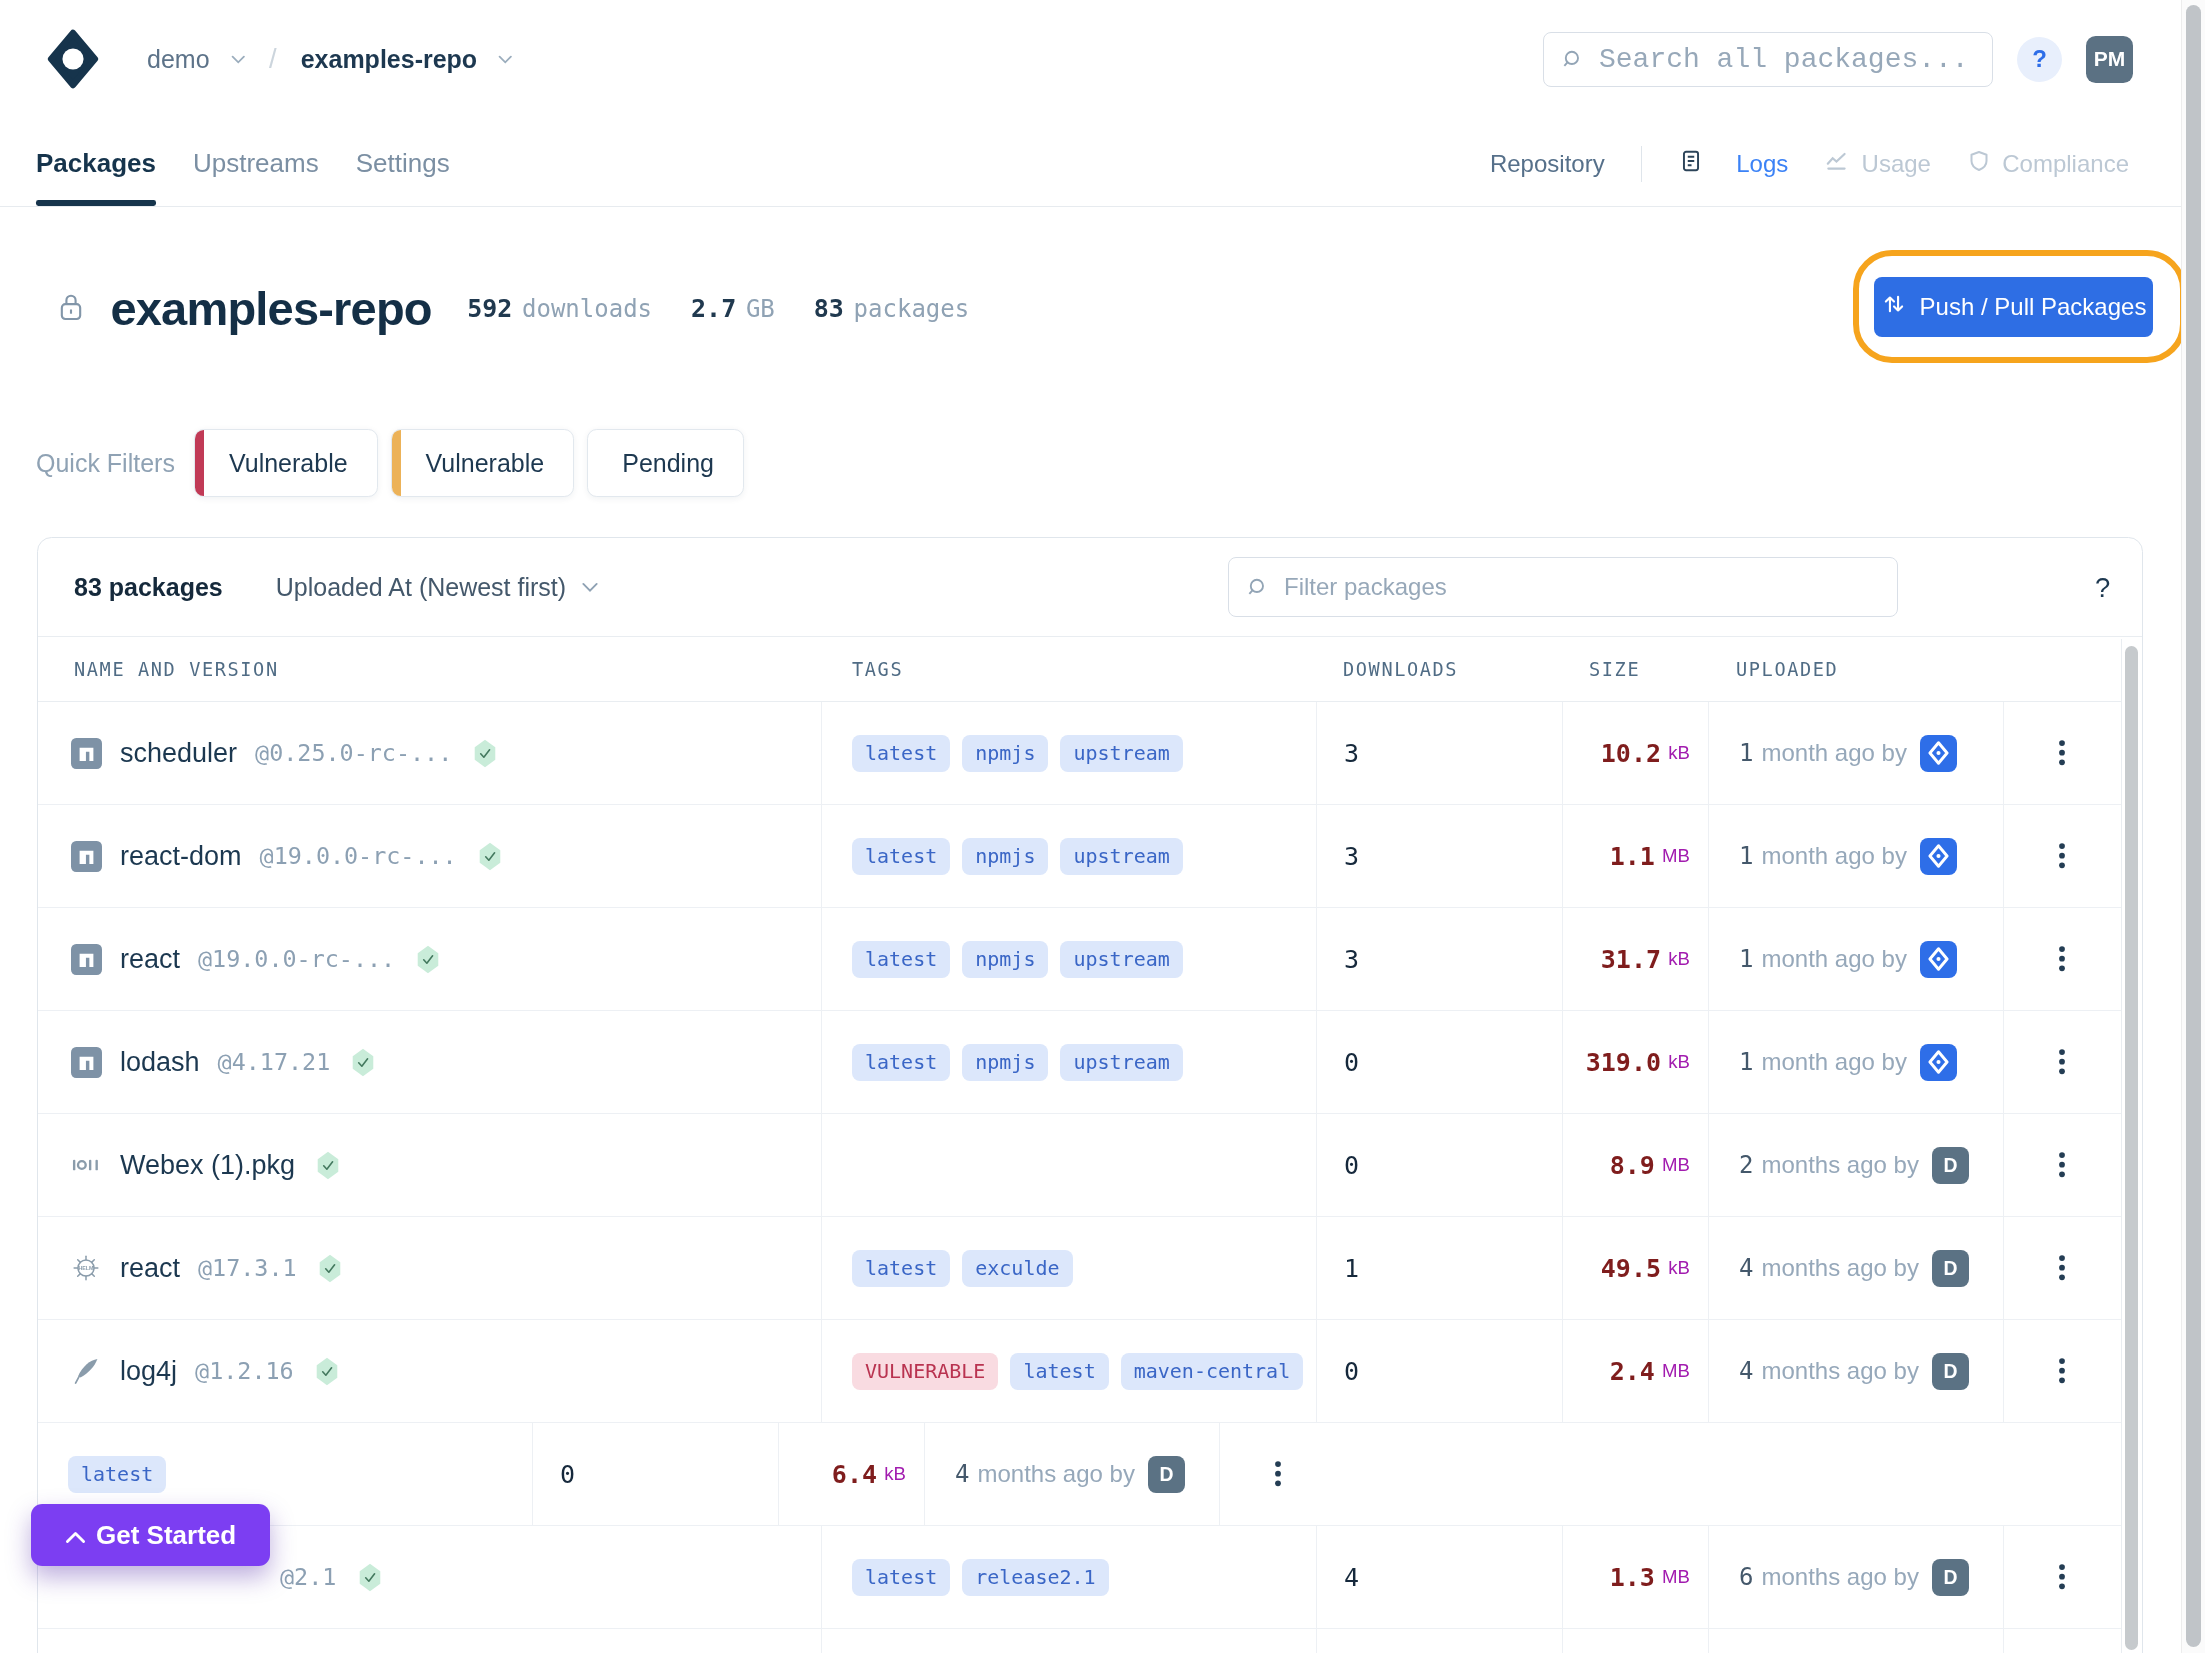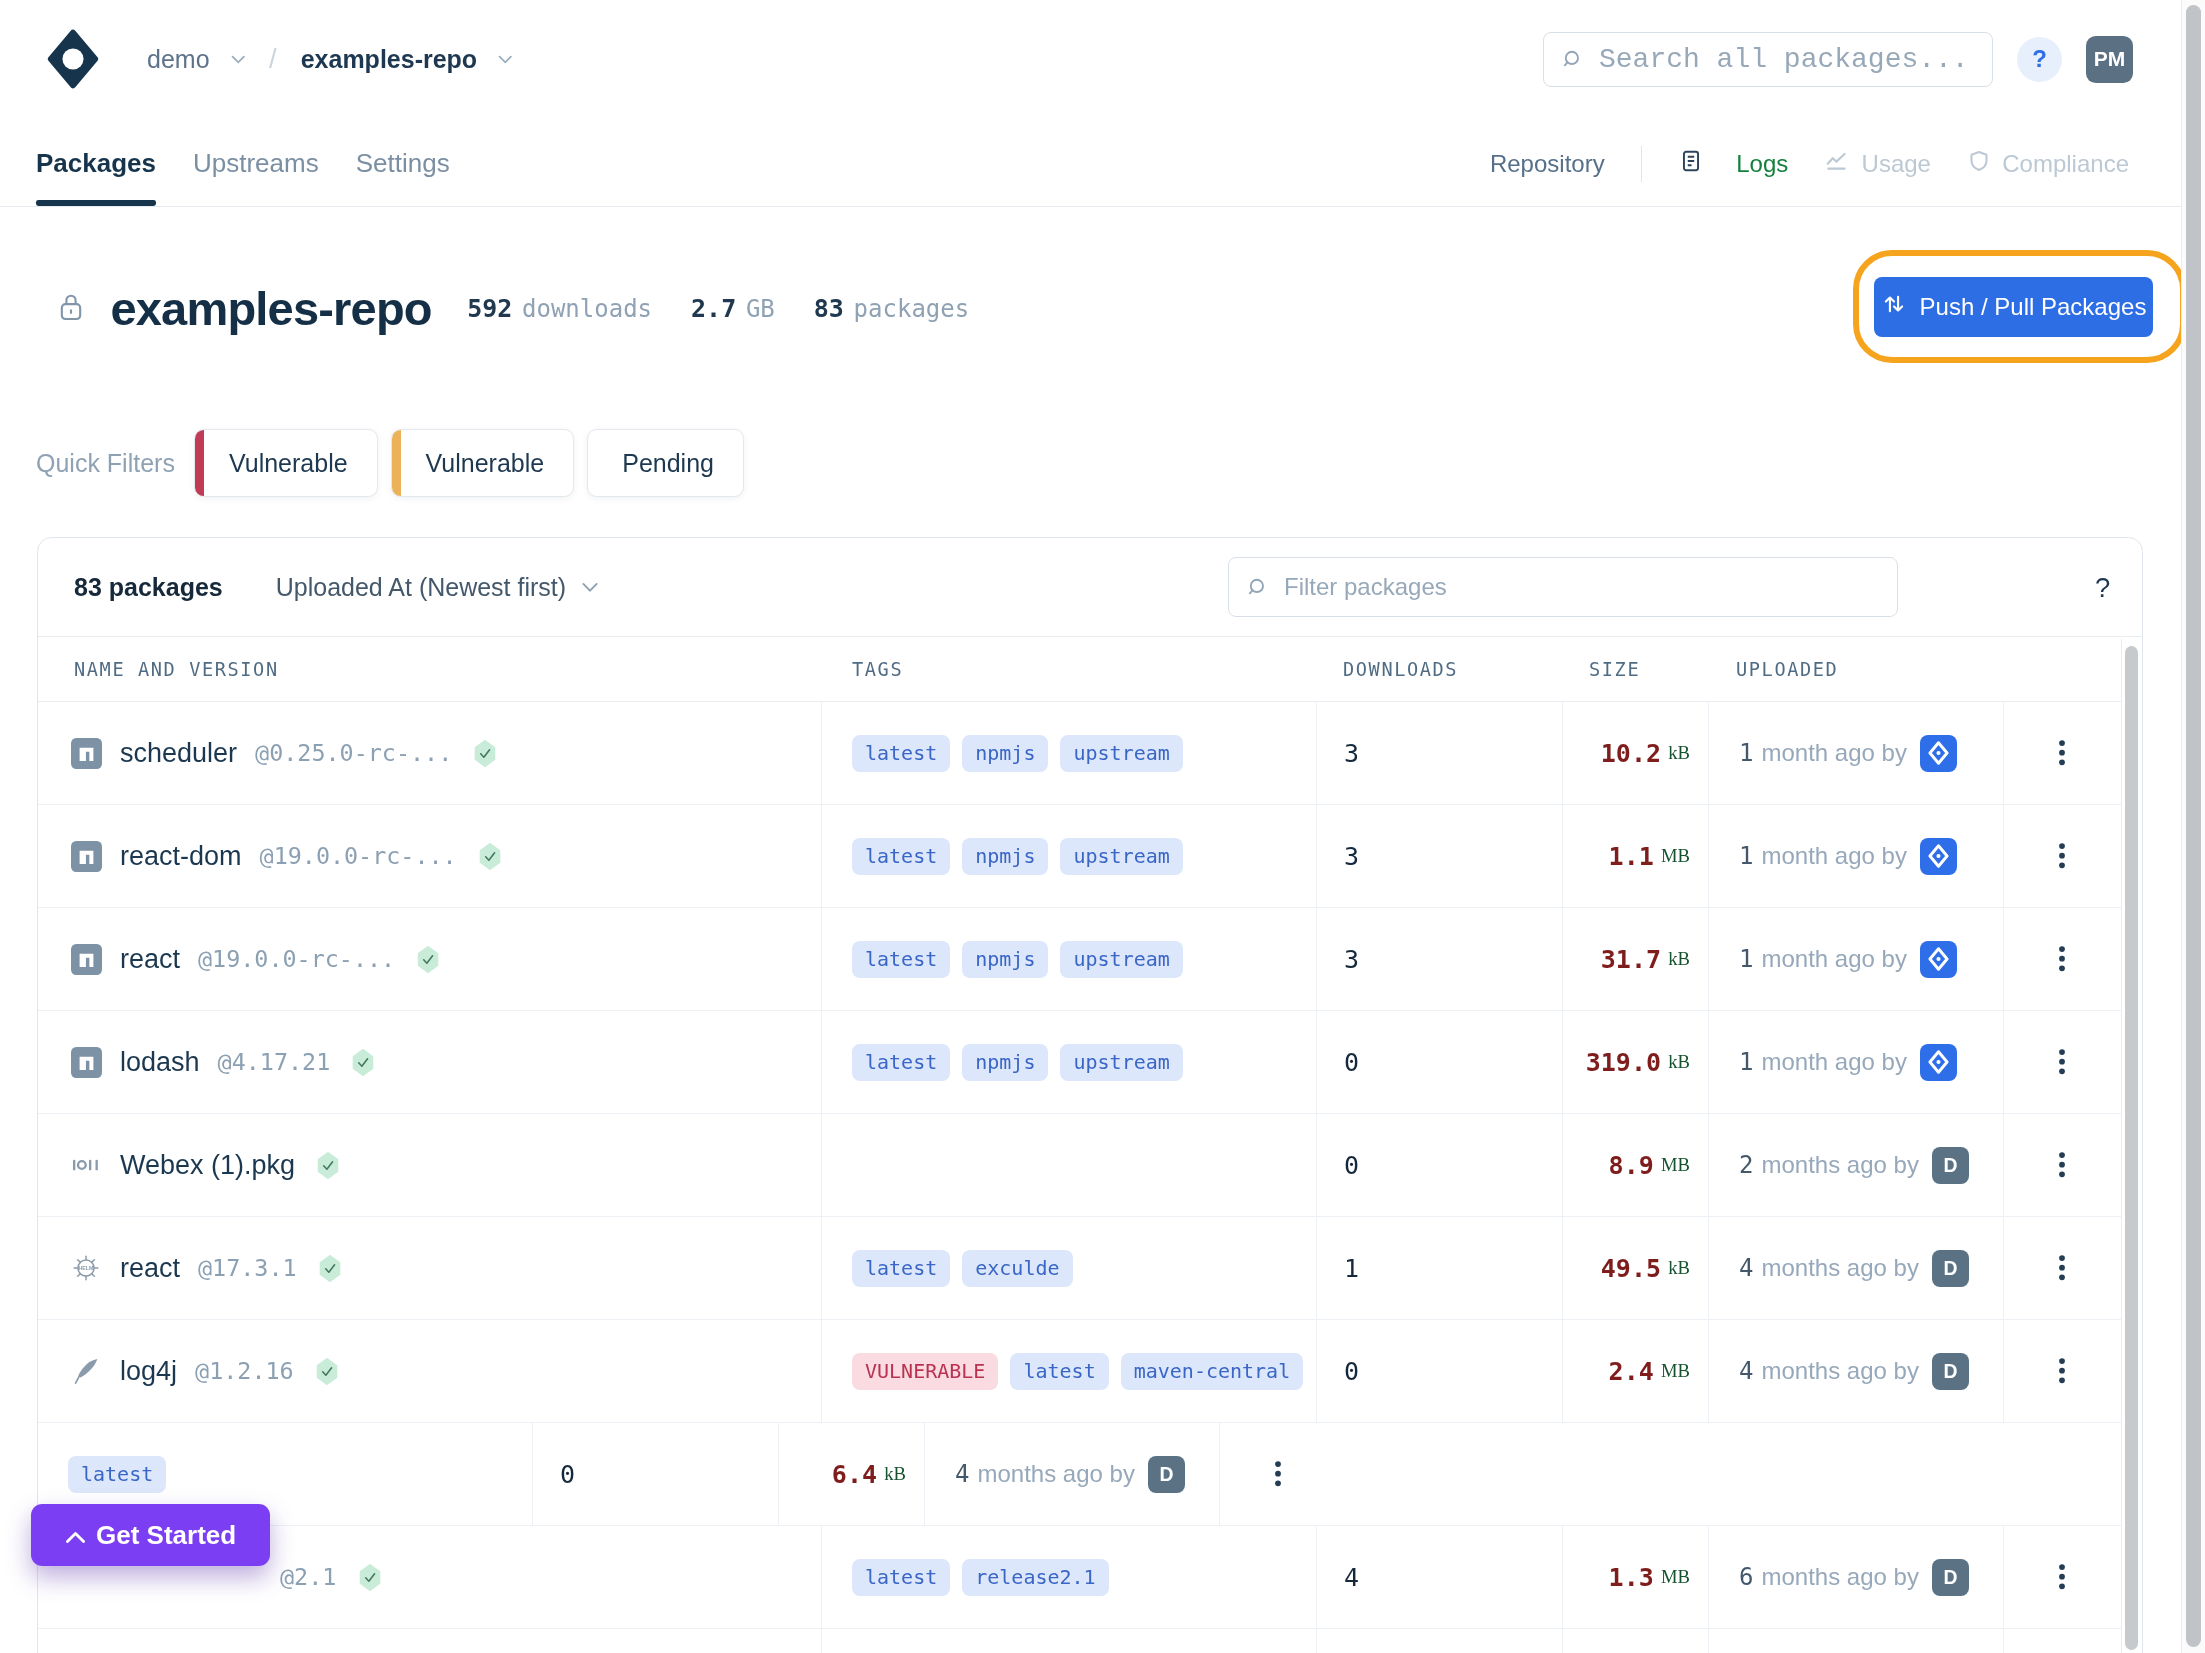--- a/index.html
+++ b/index.html
@@ -25,21 +25,21 @@
   
   .tabbar { position:absolute; left:0; top:121px; right:24px; height:86px; border-bottom:1.6px solid #e7ebef; }
   .tabs-left { position:absolute; left:36px; top:0; height:85px; display:flex; gap:37px; }
   .tab { position:relative; display:flex; align-items:center; font-size:26px; color:#7b8fa3; cursor:pointer; text-decoration:none; }
   .tab.active { color:#16344c; font-weight:700; }
   .tab.active::after { content:""; position:absolute; left:0; right:0; bottom:0; height:5.7px; background:#16344c; border-radius:2.4px; }
   .tabs-right { position:absolute; right:52px; top:0; height:85px; display:flex; align-items:center; gap:36px; }
   .ctx-label { font-size:24px; color:#56708a; }
   .vdiv { width:1.6px; height:36px; background:#dfe5eb; }
   .ctx-link { display:flex; align-items:center; gap:11.3px; font-size:24px; color:#bcc8d4; text-decoration:none; cursor:pointer; }
-  .ctx-link.dark { color:#15803d;gap:32px; }
+  .ctx-link.dark { color:#3b82f6;gap:32px; }
 
   
   .hero { position:absolute; left:59px; top:281px; display:flex; align-items:center; gap:27.4px; }
   .hero h1 { font-size:47px; font-weight:700; color:#142f46; letter-spacing:-0.8px; margin-right:8px; }
   .stats { display:flex; gap:39px; align-items:baseline; }
   .stat { font-family:"DejaVu Sans Mono", monospace; font-size:25px; white-space:nowrap; }
   .stat b { color:#20394f; font-weight:700; }
   .stat i { font-style:normal; color:#8fa2b4; margin-left:9.7px; font-size:24px; }
 
   .ring { position:absolute; left:1853px; top:250px; width:333px; height:113px; border:6.5px solid #f6a41d; border-radius:39px; pointer-events:none; z-index:5; }
@@ -80,21 +80,21 @@
   .pkg-icon { width:32px; height:32px; flex:0 0 auto; display:flex; align-items:center; justify-content:center; }
   .pkg-name { font-size:27px; color:#1c3850; white-space:nowrap; cursor:pointer; }
   .pkg-version { font-family:"DejaVu Sans Mono",monospace; font-size:23.4px; color:#8ca0b3; white-space:nowrap; }
   .badge-verified { display:flex; margin-left:3.2px; }
   .obscured .pkg-version { margin-left:210px; }
 
   .tag { flex:0 0 auto; height:37px; padding:0 13px; border-radius:8px; background:#dce7fb; color:#3a66c6; font-family:"DejaVu Sans Mono",monospace; font-size:20px; display:flex; align-items:center; cursor:pointer; white-space:nowrap;text-align:right; }
   .tag.danger { background:#f9dbe1; color:#b93350; }
 
   .size-v { font-family:"DejaVu Sans Mono",monospace; font-size:25px; font-weight:700; color:#7f1d1d; }
-  .size-u { font-family:Liberation Serif, serif; font-size:18.6px; color:#14532d; margin-left:7.3px; }
+  .size-u { font-family:Liberation Sans, sans-serif; font-size:18.6px; color:#a21caf; margin-left:7.3px; }
 
   .time-v { font-family:"DejaVu Sans Mono",monospace; font-size:24px; color:#44586b; margin-right:8px; }
   .time-t { font-size:24px; color:#96a8ba; white-space:nowrap; }
   .avatar { width:37px; height:37px; border-radius:8px; margin-left:13px; display:flex; align-items:center; justify-content:center; flex:0 0 auto; cursor:pointer; }
   .avatar.blue { background:#2e6ee8; }
   .avatar.slate { background:#5b7284; color:#fff; font-size:19.4px; font-weight:700; }
 
   .kebab { background:none; border:none; cursor:pointer; display:flex; padding:8px; }
 
   .inner-scroll { position:absolute; right:0; top:101px; bottom:0; width:21px; background:#fff; border-left:1.6px solid #e9edf1; }

